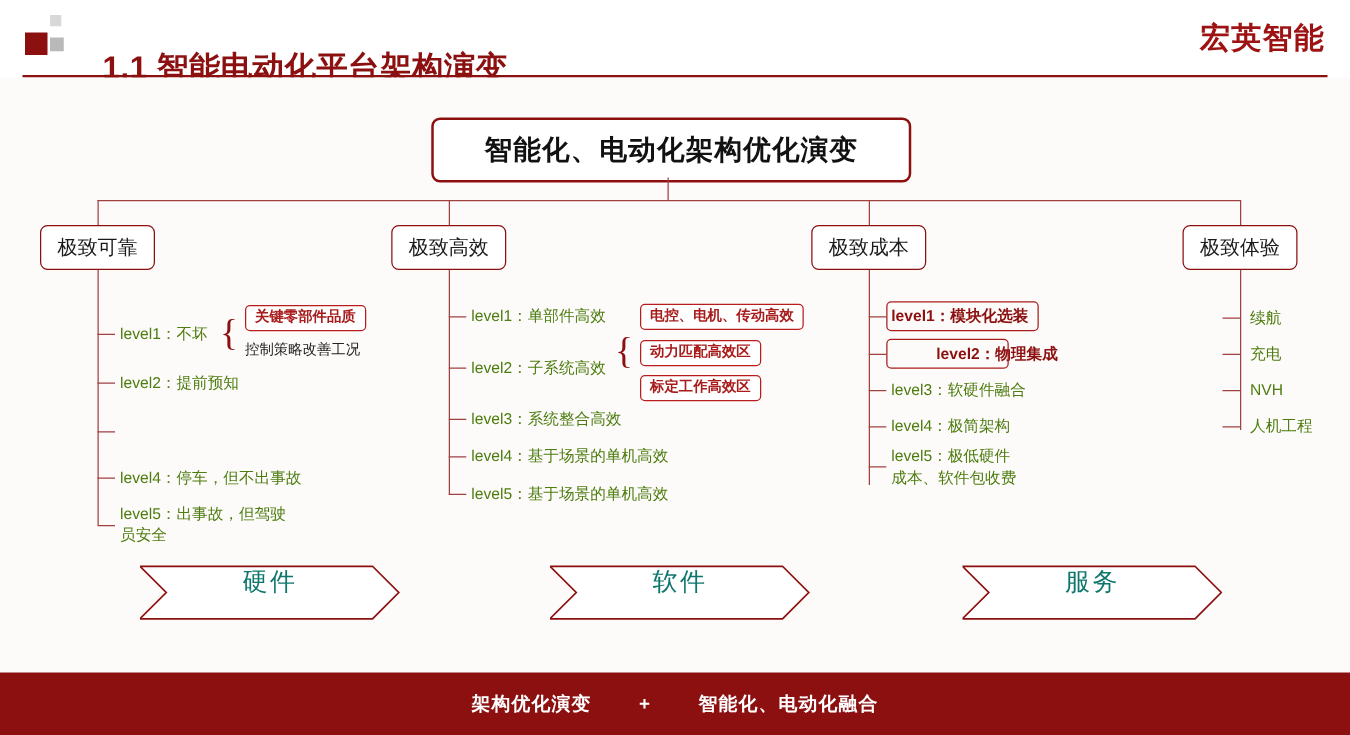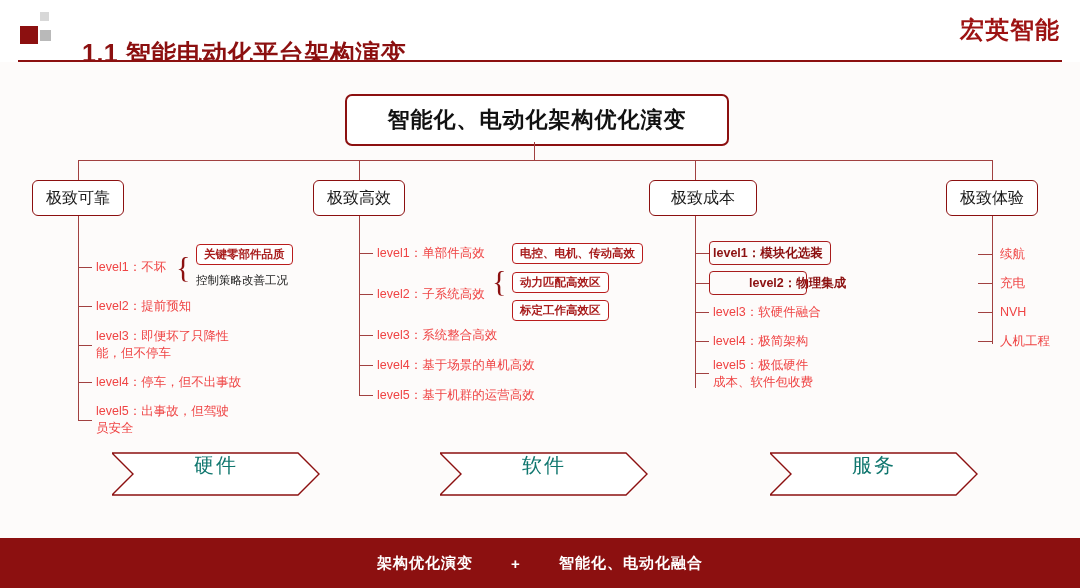--- a/index.html
+++ b/index.html
@@ -131,21 +131,21 @@
     font-size: 16px;
     color: #1a1a1a;
     padding: 0 12px;
     box-sizing: border-box;
   }
 
   
   .lvl {
     position: absolute;
     font-size: 12.5px;
-    color: #ef4444;
+    color: #4d7c0f;
     line-height: 17px;
     white-space: pre-line;
   }
   .lvl.bold {
     font-weight: bold;
     color: #8c1010;
   }
 
   
   .tag {
@@ -238,54 +238,52 @@
 
   <div class="ln ln-v" style="left:534px; top:142px; height:18px;"></div>
   <div class="ln ln-h" style="left:78px; top:160px; width:914px;"></div>
   <div class="ln ln-v" style="left:78px; top:160px; height:20px;"></div>
   <div class="ln ln-v" style="left:359px; top:160px; height:20px;"></div>
   <div class="ln ln-v" style="left:695px; top:160px; height:20px;"></div>
   <div class="ln ln-v" style="left:992px; top:160px; height:20px;"></div>
 
   <div class="cat-box" style="left:32px; top:180px; width:92px;">极致可靠</div>
   <div class="cat-box" style="left:313px; top:180px; width:92px;">极致高效</div>
-  <div class="cat-box" style="left:649px; top:180px; width:108px;">极致成本</div>
+  <div class="cat-box" style="left:649px; top:180px; width:92px;">极致成本</div>
   <div class="cat-box" style="left:946px; top:180px; width:92px;">极致体验</div>
 
   <div class="ln ln-v" style="left:78px; top:216px; height:204px;"></div>
   <div class="ln ln-h" style="left:78px; top:267px; width:14px;"></div>
   <div class="ln ln-h" style="left:78px; top:306px; width:14px;"></div>
   <div class="ln ln-h" style="left:78px; top:345px; width:14px;"></div>
   <div class="ln ln-h" style="left:78px; top:382px; width:14px;"></div>
   <div class="ln ln-h" style="left:78px; top:420px; width:14px;"></div>
 
   <div class="lvl" style="left:96px; top:259px;">level1：不坏</div>
   <div class="lvl" style="left:96px; top:298px;">level2：提前预知</div>
-  <div class="lvl" style="left:96px; top:328px;">level3：即便坏了只降性
-能，但不停车</div>
   <div class="lvl" style="left:96px; top:374px;">level4：停车，但不出事故</div>
   <div class="lvl" style="left:96px; top:403px;">level5：出事故，但驾驶
 员安全</div>
 
   <div class="brace" style="left:176px; top:252px;">{</div>
   <div class="tag" style="left:196px; top:244px;">关键零部件品质</div>
   <div class="tag plain" style="left:196px; top:272px;">控制策略改善工况</div>
 
   <div class="ln ln-v" style="left:359px; top:216px; height:180px;"></div>
   <div class="ln ln-h" style="left:359px; top:253px; width:14px;"></div>
   <div class="ln ln-h" style="left:359px; top:294px; width:14px;"></div>
   <div class="ln ln-h" style="left:359px; top:335px; width:14px;"></div>
   <div class="ln ln-h" style="left:359px; top:365px; width:14px;"></div>
   <div class="ln ln-h" style="left:359px; top:395px; width:14px;"></div>
 
   <div class="lvl" style="left:377px; top:245px;">level1：单部件高效</div>
   <div class="lvl" style="left:377px; top:286px;">level2：子系统高效</div>
   <div class="lvl" style="left:377px; top:327px;">level3：系统整合高效</div>
   <div class="lvl" style="left:377px; top:357px;">level4：基于场景的单机高效</div>
-  <div class="lvl" style="left:377px; top:387px;">level5：基于机群的运营高效</div>
+  <div class="lvl" style="left:377px; top:387px;">level5：基于场景的单机高效</div>
 
   <div class="brace" style="left:492px; top:266px;">{</div>
   <div class="tag" style="left:512px; top:243px;">电控、电机、传动高效</div>
   <div class="tag" style="left:512px; top:272px;">动力匹配高效区</div>
   <div class="tag" style="left:512px; top:300px;">标定工作高效区</div>
 
   <div class="ln ln-v" style="left:695px; top:216px; height:172px;"></div>
   <div class="ln ln-h" style="left:695px; top:253px; width:14px;"></div>
   <div class="ln ln-h" style="left:695px; top:283px; width:14px;"></div>
   <div class="ln ln-h" style="left:695px; top:312px; width:14px;"></div>

